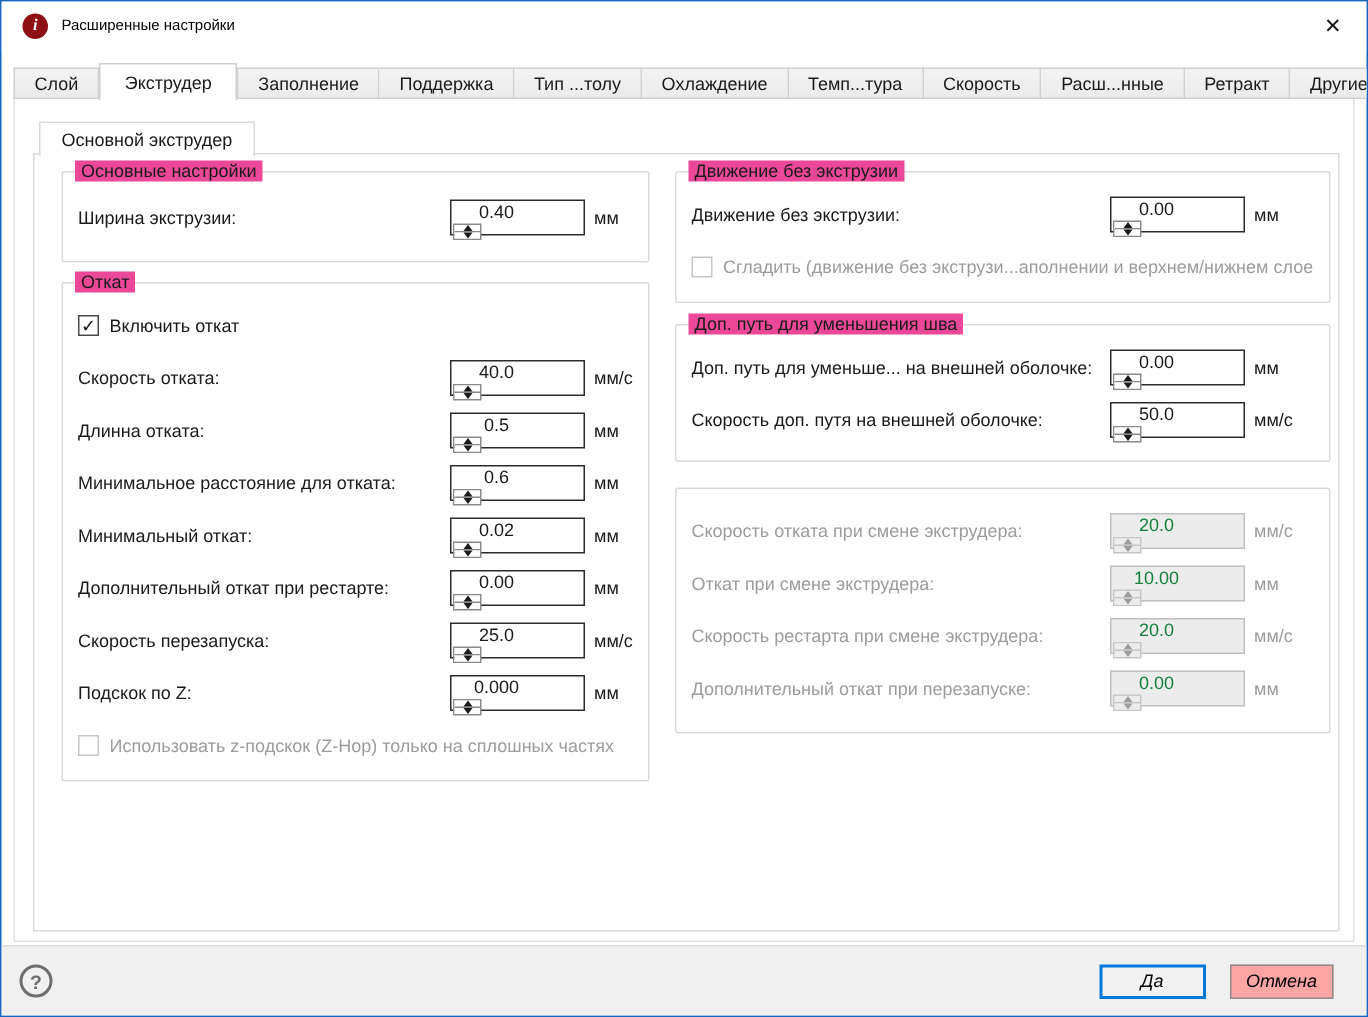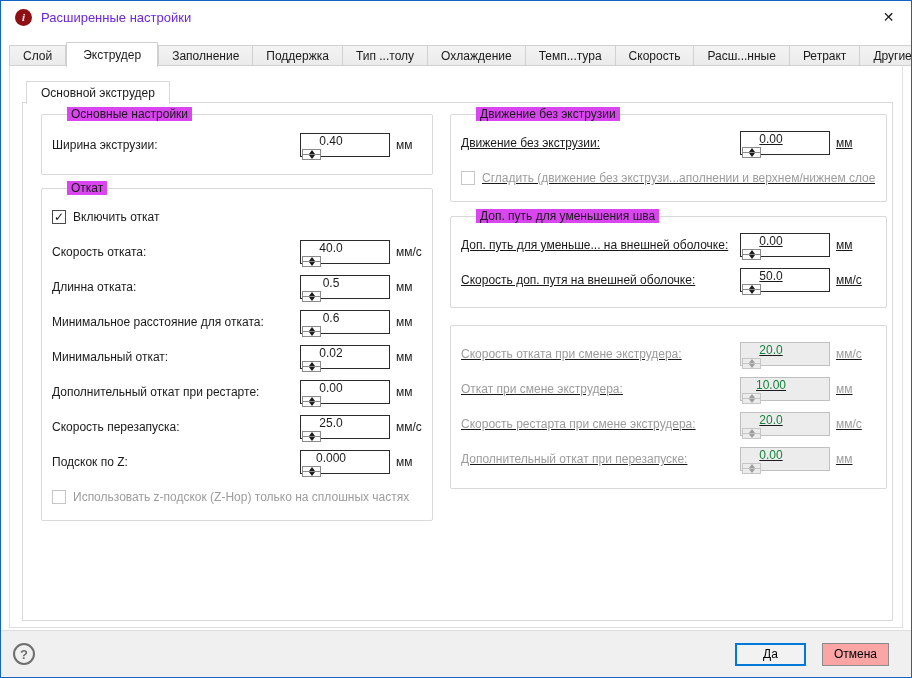--- a/index.html
+++ b/index.html
@@ -10,21 +10,21 @@
     position:relative; width:912px; height:678px; background:#ffffff;
     border:1px solid #1565c0; overflow:hidden;
   }
 
   
   .titlebar { position:absolute; top:0; left:0; right:0; height:32px; background:#ffffff;
     display:flex; align-items:center; padding-left:14px; }
   .app-icon { width:17px; height:17px; border-radius:50%; background:#8f1014; color:#fff;
     font:italic bold 11px "Liberation Serif", serif; display:flex; align-items:center; justify-content:center;
     margin-right:9px; }
-  .title-text { font-size:13px; color:#6d28d9; }
+  .title-text { font-size:10px; color:#000000; }
   .close-btn { margin-left:auto; width:45px; height:32px; display:flex; align-items:center;
     justify-content:center; font-size:14px; color:#1a1a1a; cursor:default; }
 
   
   .tabbar { position:absolute; top:41px; left:8px; right:8px; height:24px;
     display:flex; align-items:flex-end; z-index:3; }
   .tab { height:21px; padding:0 13px; display:flex; align-items:center; justify-content:center;
     background:linear-gradient(#f3f3f3,#ebebeb); border:1px solid #d0d0d0; border-left-width:0;
     white-space:nowrap; cursor:default; }
   .tab:first-child { border-left-width:1px; }
@@ -35,26 +35,26 @@
   
   .pane { position:absolute; top:64px; left:8px; right:8px; bottom:49px; background:#fff;
     border:1px solid #e0e0e0; z-index:2; }
   .subtabbar { position:absolute; top:14px; left:16px; height:23px; display:flex; align-items:flex-end; z-index:3;justify-content:flex-end; }
   .subtab { height:23px; padding:0 14px; display:flex; align-items:center; background:#ffffff;
     border:1px solid #d9d9d9; border-bottom:none; margin-bottom:-1px; cursor:default; }
   .subpane { position:absolute; top:36px; left:12px; right:9px; bottom:6px;
     border:1px solid #d9d9d9; background:#fff; }
   .col { position:absolute; top:0; }
   .col.left  { left:18px;  width:392px; }
-  .col.right { left:427px; width:437px;text-decoration:underline; }
+  .col.right { left:427px; width:437px; }
 
   
   .grp { position:relative; border:1px solid #d9d9d9; border-radius:2px; background:#fff;
     padding:16px 2px 6px 10px; }
-  .grp-title { position:absolute; top:-8px; left:25px; background:#d946ef; padding:0 4px; color:#1a1a1a;
+  .grp-title { position:absolute; top:-8px; left:8px; background:#ec4899; padding:0 4px; color:#1a1a1a;
     white-space:nowrap; }
   .grp.g-basic { margin-top:11px; padding-top:18px; padding-bottom:12px; }
   .grp.g-retract { margin-top:13px; }
   .grp.g-travel { margin-top:11px; }
   .grp.g-seam { margin-top:14px; padding-bottom:10px; }
   .grp.g-tool { margin-top:17px; padding-bottom:12px; }
 
   
   .row { display:flex; align-items:center; height:24px; margin-bottom:11px; }
   .row:last-child { margin-bottom:5px; }
@@ -91,21 +91,21 @@
   .row.disabled .spin-btn.up { border-color:#c6c6c6; }
   .row.disabled .tri-up { border-bottom-color:#9c9c9c; }
   .row.disabled .tri-down { border-top-color:#9c9c9c; }
   .row.disabled .cb { border-color:#c6c6c6; }
 
   
   .footer { position:absolute; left:0; right:0; bottom:0; height:47px; background:#f0f0f0;
     border-top:1px solid #dddddd; display:flex; align-items:center; padding:0 22px 0 12px; }
   .help-btn { width:22px; height:22px; border:2px solid #6e6e6e; border-radius:50%; color:#6e6e6e;
     font-size:13px; font-weight:bold; display:flex; align-items:center; justify-content:center; cursor:default; }
-  .btns { margin-left:auto; display:flex; gap:16px; }
+  .btns { margin-left:auto; display:flex; gap:16px;font-style:italic; }
   .btn { min-width:67px; height:23px; padding:0 10px; display:flex; align-items:center; justify-content:center;
     background:#fca5a5; border:1px solid #8c8c8c; font:inherit; cursor:default; }
   .btn.default { min-width:71px; border:2px solid #0078d7; background:#f2f2f2; }
 </style>
 </head>
 <body>
 
 <div class="dialog">
 
   <div class="titlebar">

